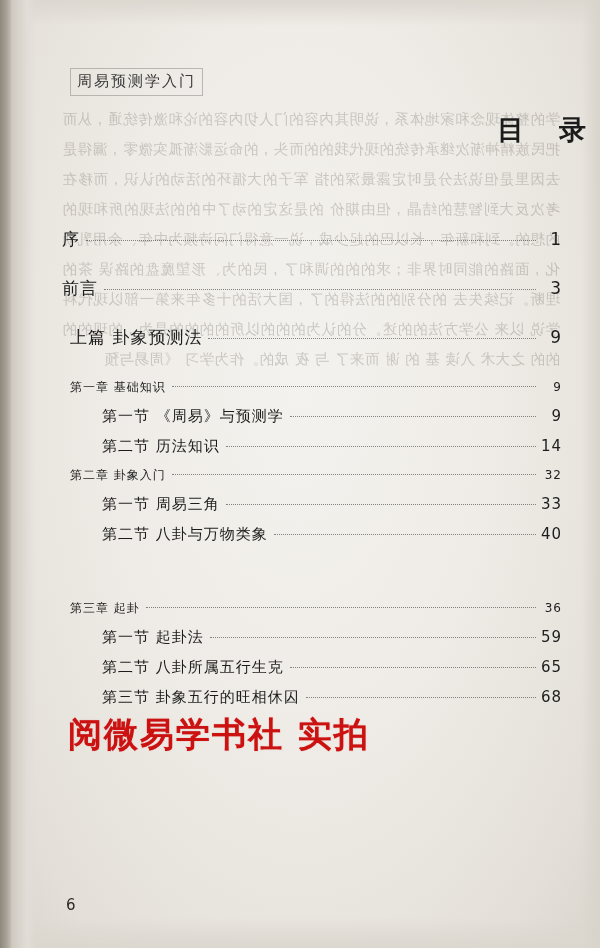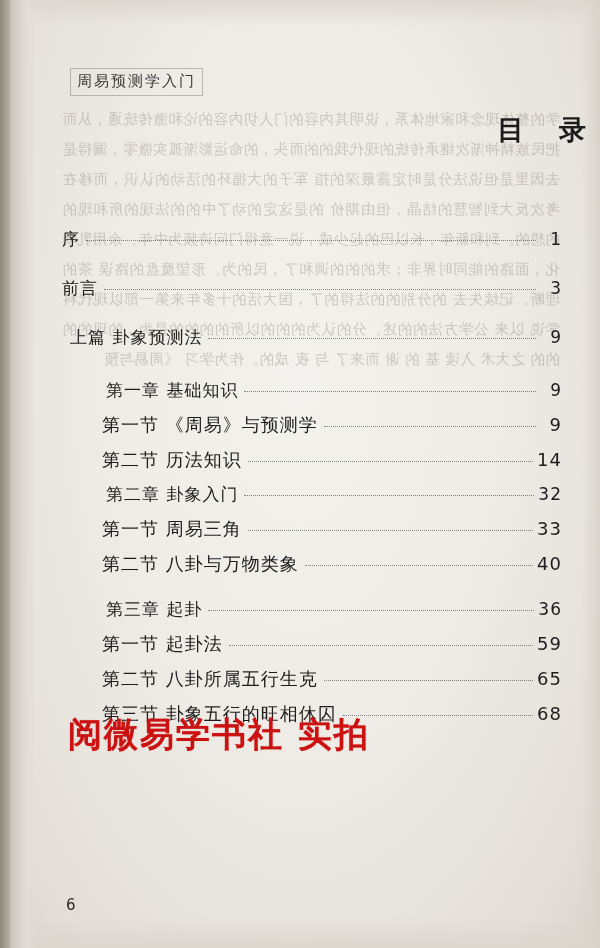--- a/index.html
+++ b/index.html
@@ -124,24 +124,24 @@
   }
   .row .page-num {
     flex: 0 0 auto;
     text-align: right;
     min-width: 22px;
   }
 
   
   .lvl-front { font-size: 17px; letter-spacing: 1px; padding-left: 0px; margin-bottom: 26px; }
   .lvl-part  { font-size: 17px; letter-spacing: 1px; padding-left: 8px; margin-bottom: 30px; }
-  .lvl-chap  { font-size: 17px; letter-spacing: 1px; padding-left: 8px; margin-bottom: 11px; margin-left: 36px; }
-  .lvl-sec   { font-size: 18px; letter-spacing: 1px; padding-left: 40px; margin-bottom: 11px; }
+  .lvl-chap  { font-size: 12px; letter-spacing: 1px; padding-left: 8px; margin-bottom: 11px; }
+  .lvl-sec   { font-size: 15px; letter-spacing: 1px; padding-left: 40px; margin-bottom: 11px; }
   .gap-after { margin-bottom: 30px; }
-  .gap-after-lg { margin-bottom: 22px; }
+  .gap-after-lg { margin-bottom: 56px; }
 
   .watermark {
     position: absolute;
     left: 68px;
     top: 712px;
     font-size: 34px;
     font-weight: bold;
     color: #cc1111;
     letter-spacing: 2px;
     font-family: "DejaVu Sans", sans-serif;

